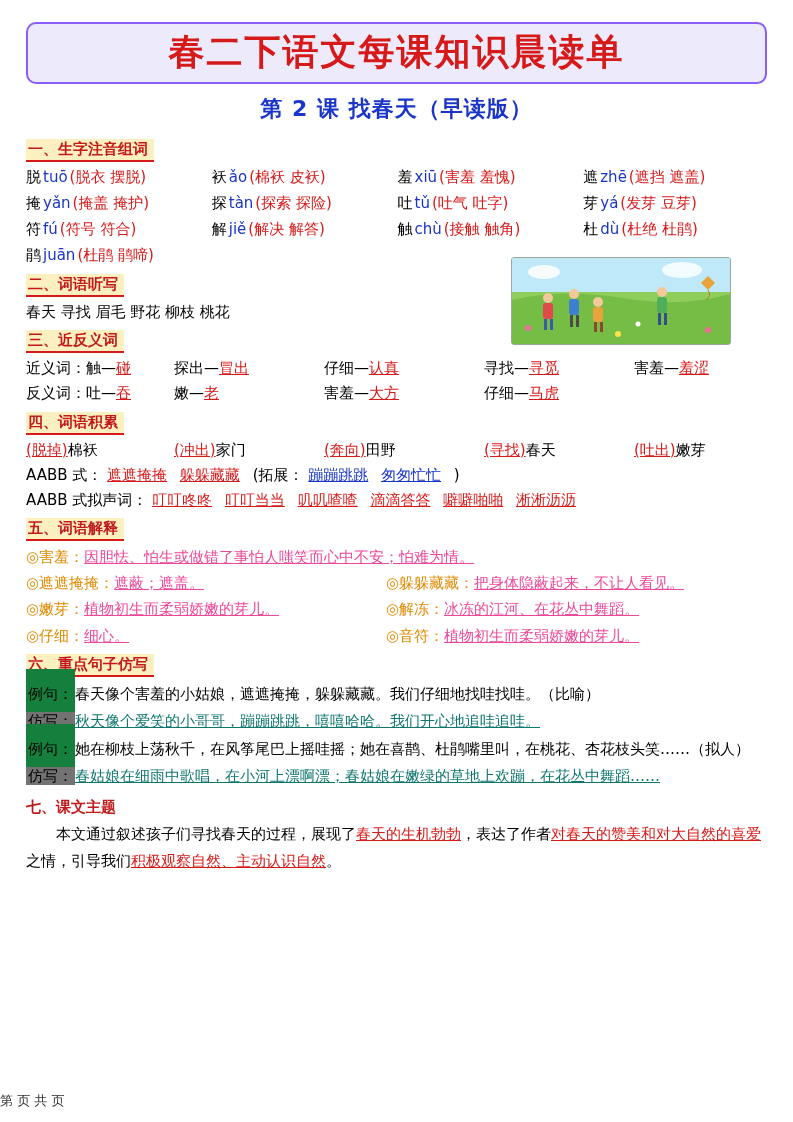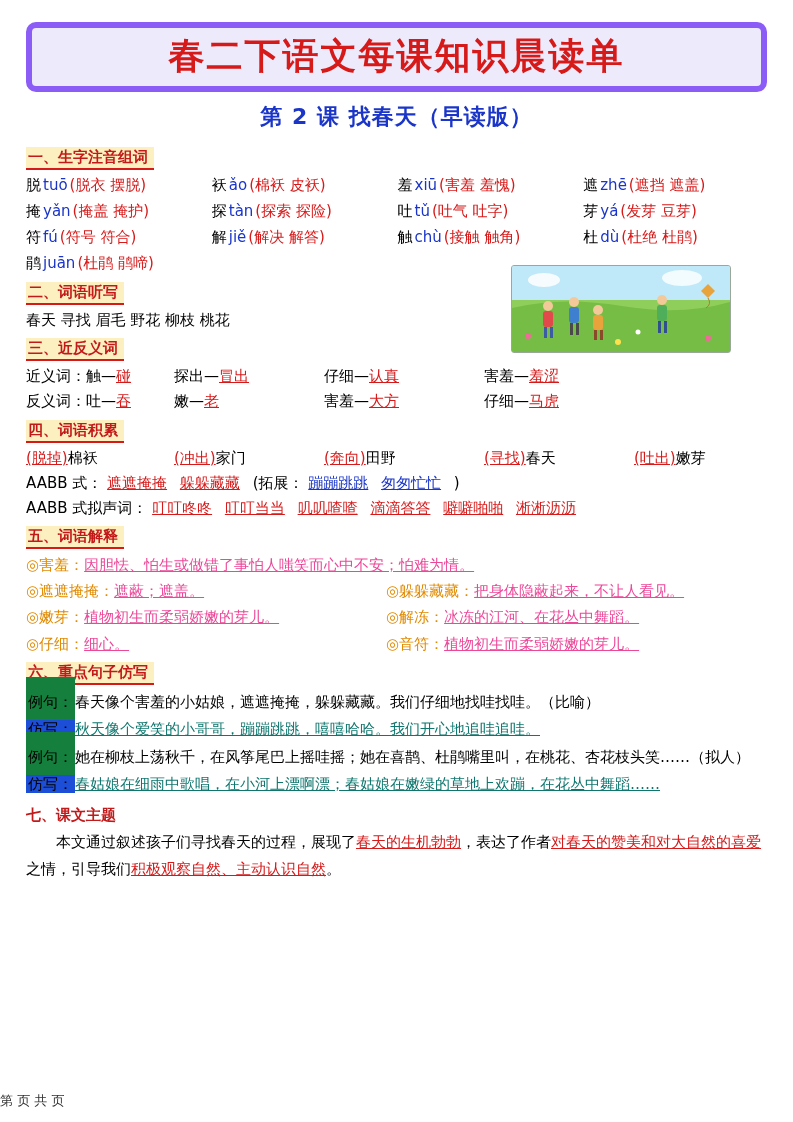--- a/index.html
+++ b/index.html
@@ -17,21 +17,21 @@
   }
   .page {
     width: 793px;
     height: 1122px;
     box-sizing: border-box;
     padding: 22px 26px 10px 26px;
     position: relative;
   }
   
   .title-banner {
-    border: 6px solid #8b5cf6;
+    border: 2px solid #8b5cf6;
     border-radius: 10px;
     background: #eceafb;
     text-align: center;
     padding: 8px 0 10px 0;
     margin-bottom: 10px;
   }
   .title-banner .title-text {
     font-family: "DejaVu Sans", sans-serif;
     font-weight: bold;
     font-size: 36px;
@@ -152,21 +152,21 @@
     line-height: 1.7;
     margin: 2px 0;
     font-family: "DejaVu Sans", sans-serif;
   }
   .tag-li {
     background: #15803d;
     color: #000;
     padding: 16px 2px;
   }
   .tag-fang {
-    background: #1d4ed8;
+    background: #737373;
     color: #000;
     padding: 0 2px;
   }
   .sent-red-u {
     color: #0f766e;
     text-decoration: underline;
   }
   
   .theme-p {
     font-size: 15px;
@@ -262,20 +262,21 @@
     <div class="sec-head">二、词语听写</div>
     <div class="row">春天  寻找  眉毛  野花  柳枝  桃花</div>
   </div>
 
   
   <div class="sec-head">三、近反义词</div>
   <div class="syn-grid">
     <div><span>近义词：</span><span>触—</span><span class="u-red">碰</span></div>
     <div><span>探出—</span><span class="u-red">冒出</span></div>
     <div><span>仔细—</span><span class="u-red">认真</span></div>
+    <div><span>寻找—</span><span class="u-red">寻觅</span></div>
     <div><span>害羞—</span><span class="u-red">羞涩</span></div>
   </div>
   <div class="syn-grid">
     <div><span>反义词：</span><span>吐—</span><span class="u-red">吞</span></div>
     <div><span>嫩—</span><span class="u-red">老</span></div>
     <div><span>害羞—</span><span class="u-red">大方</span></div>
     <div><span>仔细—</span><span class="u-red">马虎</span></div>
     <div></div>
   </div>
 

